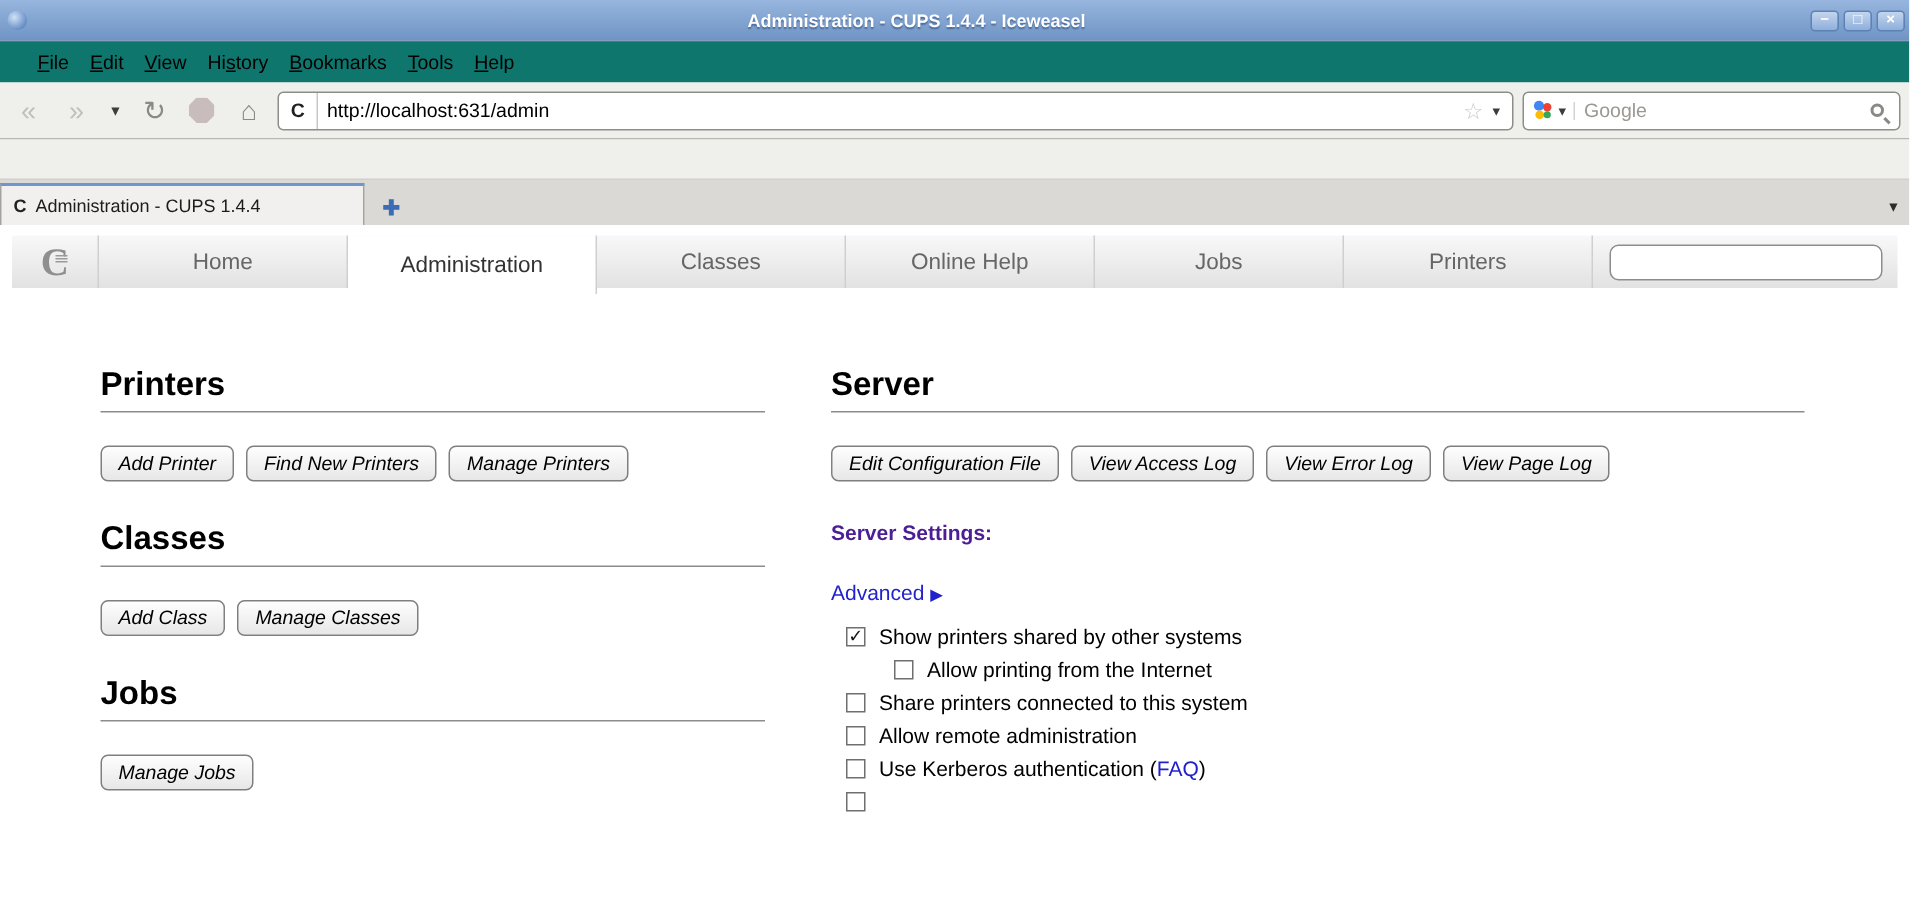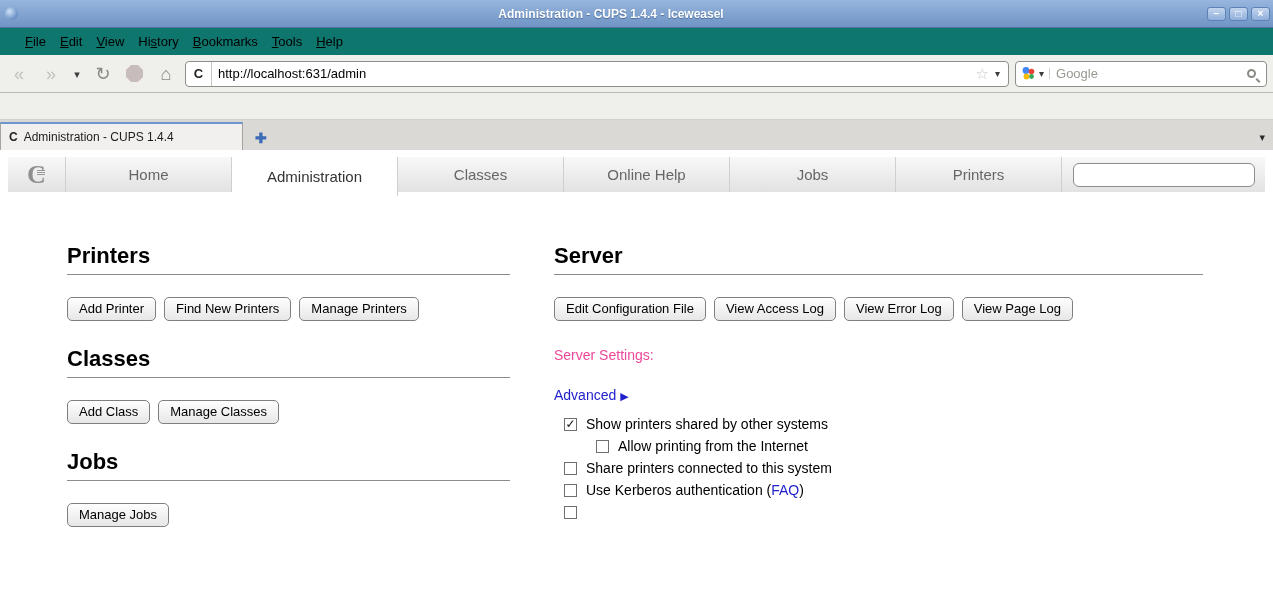--- a/index.html
+++ b/index.html
@@ -80,22 +80,22 @@
 
   
   .content { display:flex; padding:52px 0 0 67px; background:#fff; }
   .col-left { width:443px; }
   .col-right { width:649px; margin-left:44px; }
   h2.sec { font-size:22px; line-height:24px; color:#000; font-weight:bold; }
   .rule { border:none; border-top:1px solid #8c8c8c; margin:6px 0 22px 0; }
   .btnrow { display:flex; gap:8px; margin-bottom:26px; flex-wrap:wrap; }
   button.cups-btn { font-family:"Liberation Sans",sans-serif; font-size:13px; color:#000;
     background:linear-gradient(#fefefe,#e7e7e7); border:1px solid #7f7f7f; border-radius:5px;
-    padding:4px 11px; height:24px; line-height:14px; }
-  .settings-label { font-weight:normal; font-size:14px; margin:0 0 24px 0; color:#ec4899; }
+    padding:4px 11px; height:24px; line-height:14px;font-style:italic; }
+  .settings-label { font-weight:bold; font-size:14px; margin:0 0 24px 0; color:#4c1d95; }
   .advanced { font-size:14px; margin-bottom:10px; }
   .advanced a { color:#2222cc; text-decoration:none; }
   .advanced .arrow { color:#2222cc; font-size:11px; }
   .cb-row { display:flex; align-items:center; font-size:14px; color:#000; height:22px; padding-left:10px; }
   .cb-row.indent { padding-left:42px; }
   .cbox { width:13px; height:13px; border:1px solid #6f6f6f; background:#fff; margin-right:9px;
     font-size:12px; line-height:11px; text-align:center; color:#111; flex:0 0 auto; }
   .cb-row a { color:#2222cc; text-decoration:none; }
   .change-row { margin-top:16px; }
 </style>
@@ -241,20 +241,24 @@
       <div class="cb-row indent">
         <span class="cbox"></span>
         <span>Allow printing from the Internet</span>
       </div>
       <div class="cb-row">
         <span class="cbox"></span>
         <span>Share printers connected to this system</span>
       </div>
       <div class="cb-row">
         <span class="cbox"></span>
+        <span>Allow remote administration</span>
+      </div>
+      <div class="cb-row">
+        <span class="cbox"></span>
         <span><span>Use Kerberos authentication (</span><a href="#">FAQ</a><span>)</span></span>
       </div>
       <div class="cb-row">
         <span class="cbox"></span>
       </div>
 
     </div>
 
   </div>
 </div>

